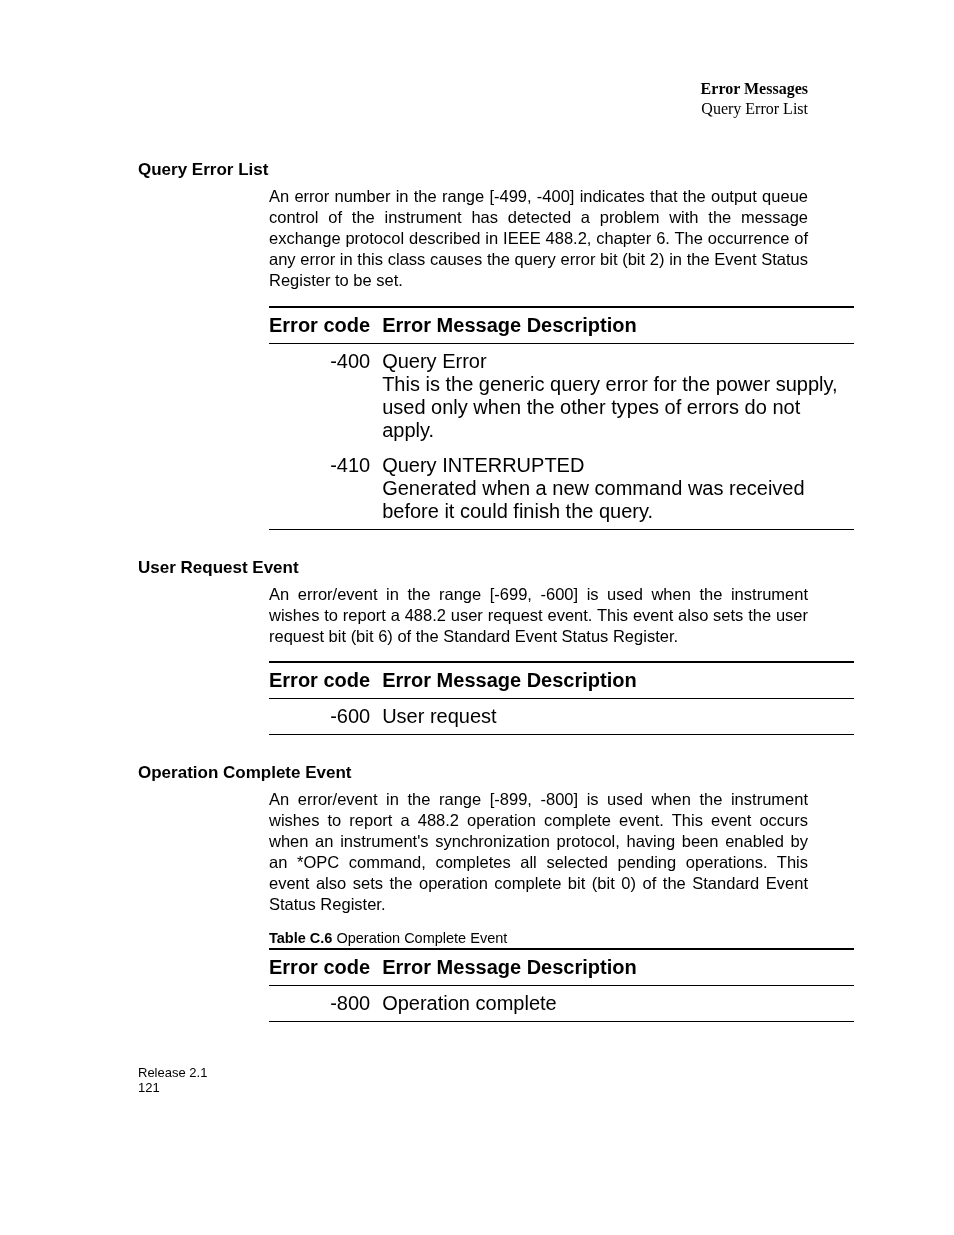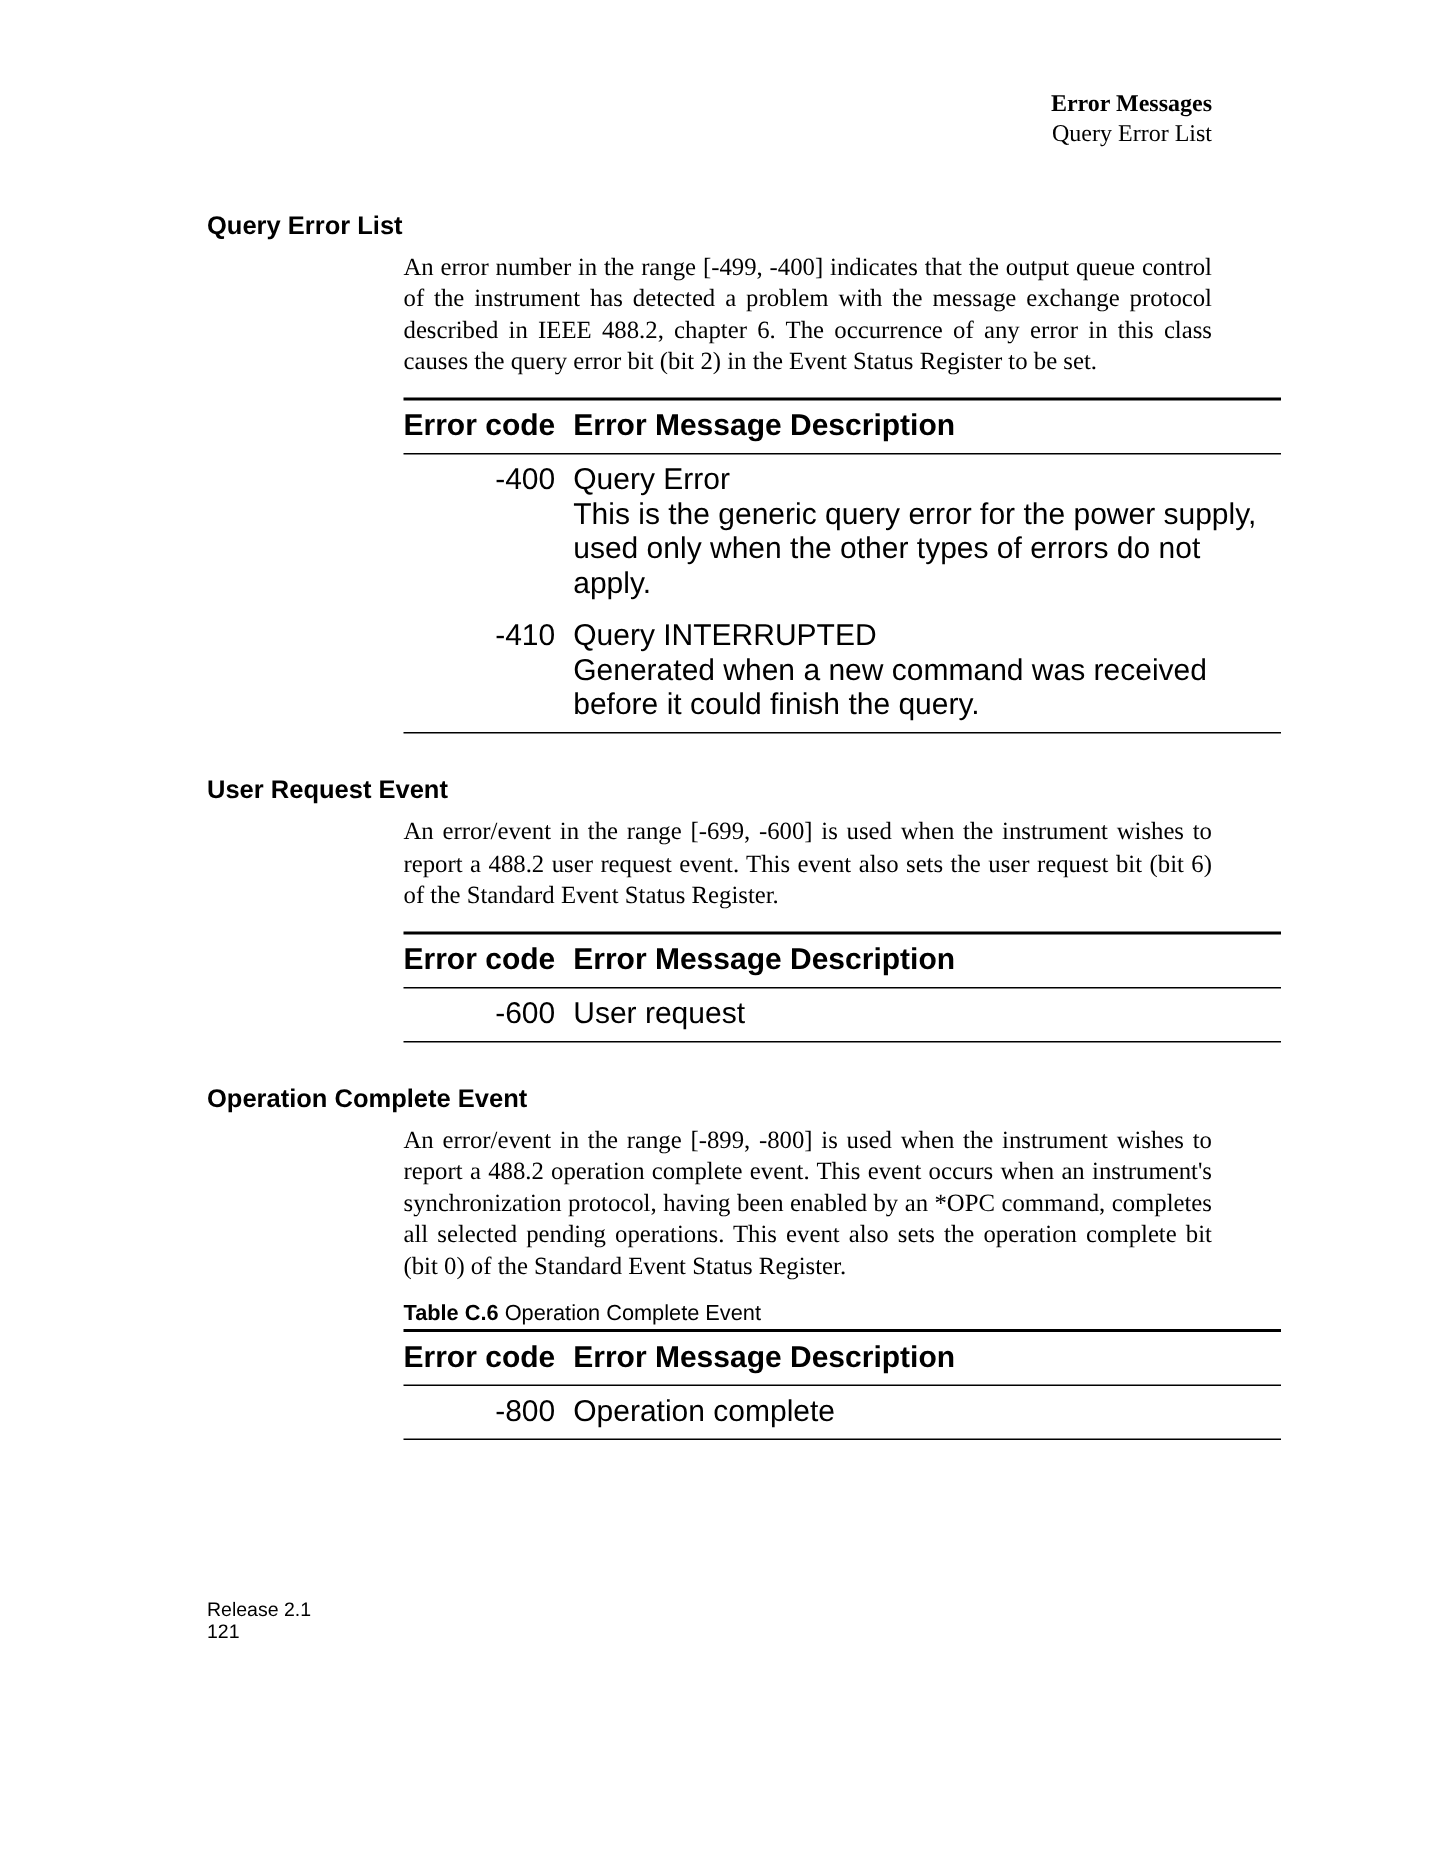--- a/index.html
+++ b/index.html
@@ -7,21 +7,21 @@
     margin: 0;
     padding: 0;
     background: #fff;
     color: #000;
   }
   .page {
     width: 908px;
     height: 1235px;
     position: relative;
     box-sizing: border-box;
-    padding: 61px 100px 0 138px;
+    padding: 80px 100px 0 138px;
   }
   .header-right {
     text-align: right;
     font-family: "Times New Roman", Times, serif;
     margin-bottom: 42px;
   }
   .header-title {
     font-weight: bold;
     font-size: 16px;
   }
@@ -29,21 +29,21 @@
     font-size: 16px;
     margin-top: 2px;
   }
   .section-heading {
     font-family: Arial, Helvetica, sans-serif;
     font-weight: bold;
     font-size: 17px;
     margin: 0 0 6px 0;
   }
   .body-para {
-    font-family: Liberation Serif, serif;
+    font-family: Liberation Sans, sans-serif;
     font-size: 16.5px;
     line-height: 1.28;
     margin: 0 0 14px 0;
     padding-left: 131px;
     text-align: justify;
   }
   .table-caption {
     font-family: Arial, Helvetica, sans-serif;
     font-size: 14.5px;
     margin: 0 0 2px 0;

